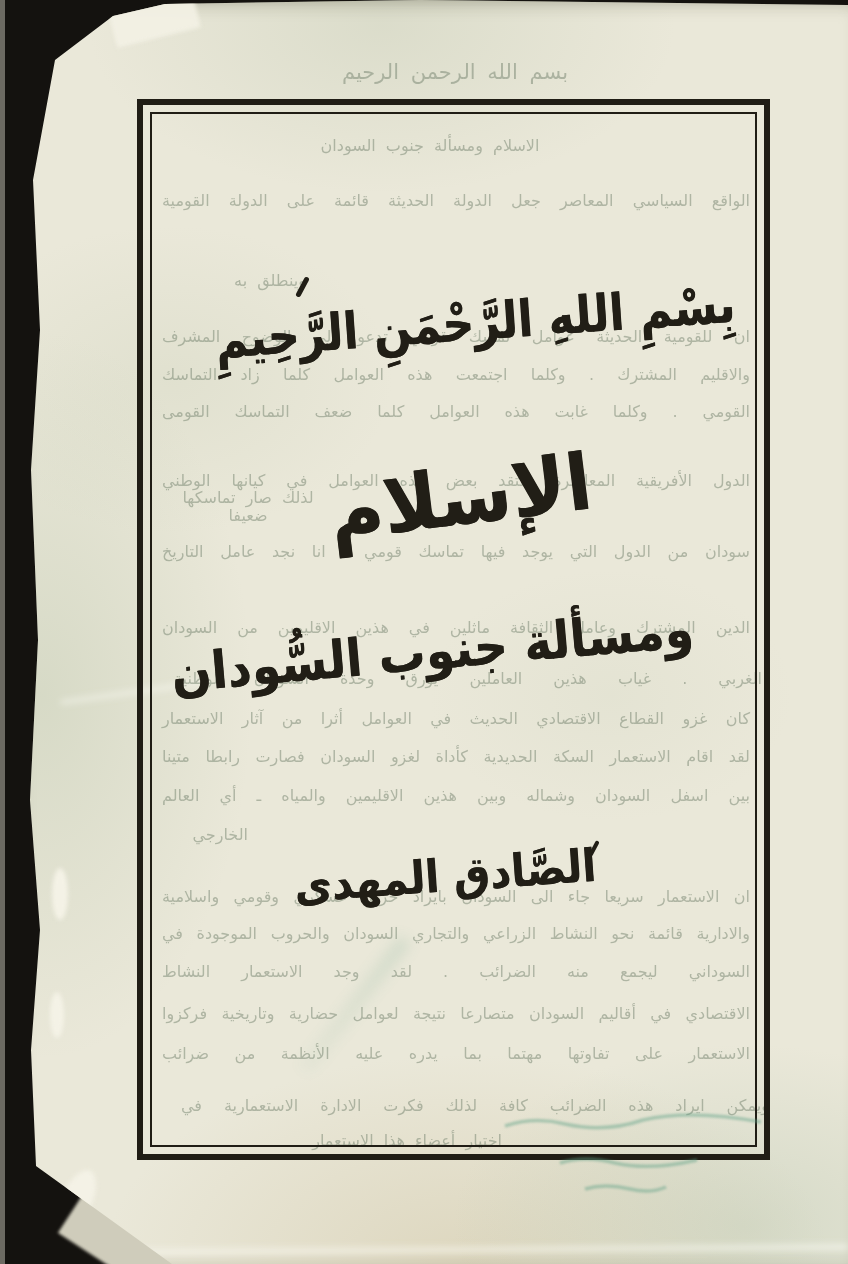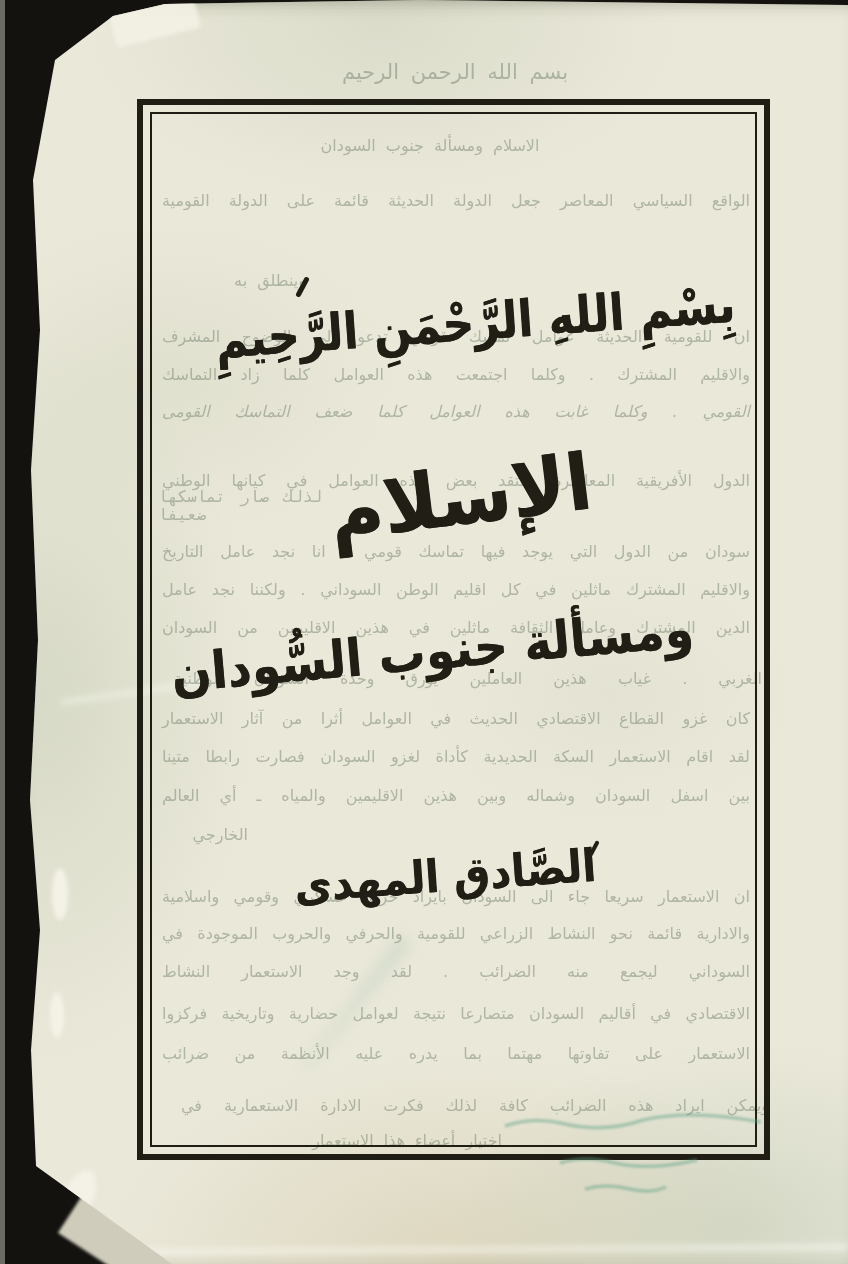--- a/index.html
+++ b/index.html
@@ -101,33 +101,32 @@
   <div class="torn t3"></div>
   <div class="green-streak"></div>
 
   <div class="bleed-layer">
       <div class="bleed-line" style="top: 60px; left: 270px; width: 370px; text-align: center; font-size: 21px;">بسم الله الرحمن الرحيم</div>
       <div class="bleed-line" style="top: 137px; left: 230px; width: 400px; text-align: center;">الاسلام ومسألة جنوب السودان</div>
       <div class="bleed-line j" style="top: 192px; left: 162px; width: 588px;">الواقع السياسي المعاصر جعل الدولة الحديثة قائمة على الدولة القومية</div>
       <div class="bleed-line" style="top: 272px; left: 186px; width: 120px; text-align: right;">وينطلق به</div>
       <div class="bleed-line j" style="top: 328px; left: 162px; width: 588px;">ان للقومية الحديثة عوامل تمسك قومي تدعو الى الوضوح المشرف</div>
       <div class="bleed-line j" style="top: 366px; left: 162px; width: 588px;">والاقليم المشترك . وكلما اجتمعت هذه العوامل كلما زاد التماسك</div>
-      <div class="bleed-line j" style="top: 403px; left: 162px; width: 588px; font-style: italic;">القومي . وكلما غابت هذه العوامل كلما ضعف التماسك القومى</div>
+      <div class="bleed-line j" style="top: 403px; left: 162px; width: 588px;">القومي . وكلما غابت هذه العوامل كلما ضعف التماسك القومى</div>
       <div class="bleed-line j" style="top: 452px; left: 162px; width: 588px; margin-top: 20px;">الدول الأفريقية المعاصرة تفتقد بعض هذه العوامل في كيانها الوطني</div>
-      <div class="bleed-line" style="top: 489px; left: 158px; width: 180px; text-align: left; font-family: Liberation Mono, monospace;">لذلك صار تماسكها ضعيفا</div>
+      <div class="bleed-line" style="top: 489px; left: 158px; width: 180px; text-align: center;">لذلك صار تماسكها ضعيفا</div>
       <div class="bleed-line j" style="top: 543px; left: 162px; width: 588px;">سودان من الدول التي يوجد فيها تماسك قومي ، انا نجد عامل التاريخ</div>
-      <div class="bleed-line j" style="top: 581px; left: 162px; width: 588px;">والاقليم المشترك ماثلين في كل اقليم الوطن السوداني . ولكننا نجد عامل</div>
       <div class="bleed-line j" style="top: 619px; left: 162px; width: 588px;">الدين المشترك وعامل الثقافة ماثلين في هذين الاقليمين من السودان</div>
       <div class="bleed-line j" style="top: 657px; left: 174px; width: 588px; margin-top: 13px;">الغربي . غياب هذين العاملين يورق وحدة السودان الوطنية</div>
       <div class="bleed-line j" style="top: 710px; left: 162px; width: 588px;">كان غزو القطاع الاقتصادي الحديث في العوامل أثرا من آثار الاستعمار</div>
       <div class="bleed-line j" style="top: 748px; left: 162px; width: 588px;">لقد اقام الاستعمار السكة الحديدية كأداة لغزو السودان فصارت رابطا متينا</div>
       <div class="bleed-line j" style="top: 787px; left: 162px; width: 588px;">بين اسفل السودان وشماله وبين هذين الاقليمين والمياه ـ أي العالم</div>
       <div class="bleed-line" style="top: 826px; left: 158px; width: 90px; ">الخارجي</div>
       <div class="bleed-line j" style="top: 888px; left: 162px; width: 588px;">ان الاستعمار سريعا جاء الى السودان بايراد حربي عسكري وقومي واسلامية</div>
-      <div class="bleed-line j" style="top: 925px; left: 162px; width: 588px;">والادارية قائمة نحو النشاط الزراعي للقومية والحرفي والحروب الموجودة في</div>
+      <div class="bleed-line j" style="top: 925px; left: 162px; width: 588px;">والادارية قائمة نحو النشاط الزراعي والتجاري السودان والحروب الموجودة في</div>
       <div class="bleed-line j" style="top: 963px; left: 162px; width: 588px;">السوداني ليجمع منه الضرائب . لقد وجد الاستعمار النشاط</div>
       <div class="bleed-line j" style="top: 1005px; left: 162px; width: 588px;">الاقتصادي في أقاليم السودان متصارعا نتيجة لعوامل حضارية وتاريخية فركزوا</div>
       <div class="bleed-line j" style="top: 1045px; left: 162px; width: 588px;">الاستعمار على تفاوتها مهتما بما يدره عليه الأنظمة من ضرائب</div>
       <div class="bleed-line j" style="top: 1097px; left: 172px; width: 588px; margin-left: 9px;">ويمكن ايراد هذه الضرائب كافة لذلك فكرت الادارة الاستعمارية في</div>
       <div class="bleed-line" style="top: 1132px; left: 162px; width: 340px; text-align: right;">اختيار أعضاء هذا الاستعمار</div>
     </div>
 
   <div class="frame">
     <div class="frame-inner"></div>
   </div>

